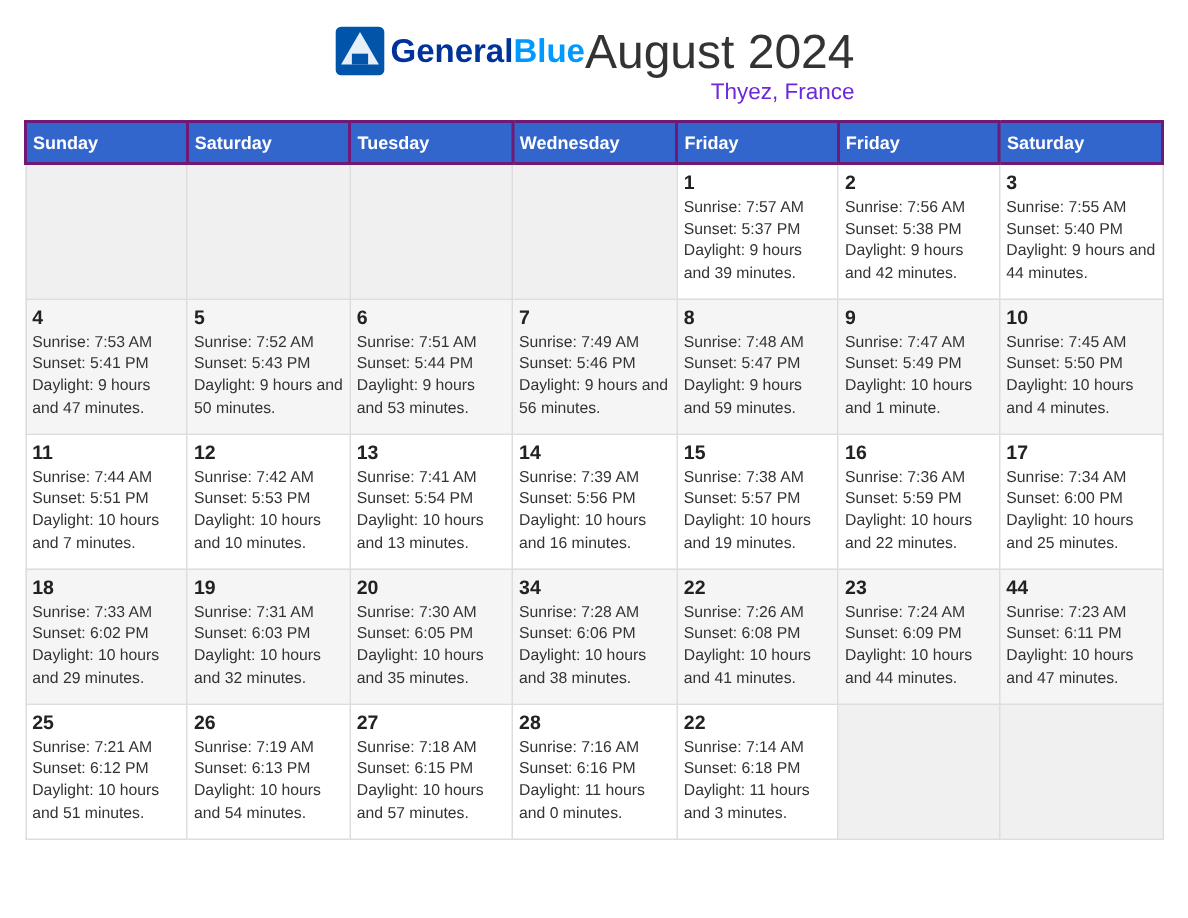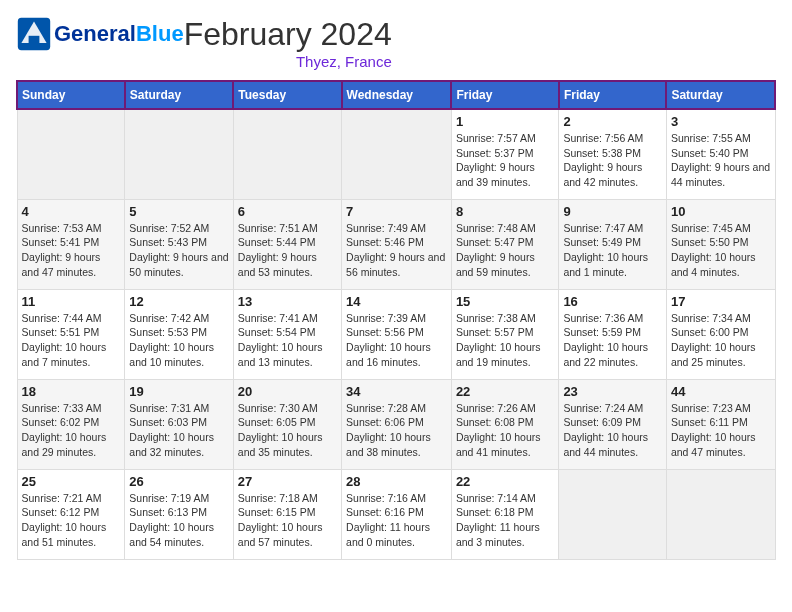--- a/index.html
+++ b/index.html
@@ -5,21 +5,21 @@
     * { box-sizing: border-box; margin: 0; padding: 0; }
     body {
       font-family: Arial, sans-serif;
       background: #fff;
       width: 792px;
       min-height: 612px;
       padding: 16px;
     }
     .header {
       display: flex;
-      justify-content: flex-start;
+      justify-content: center;
       align-items: flex-start;
       margin-bottom: 10px;
     }
     .logo {
       display: flex;
       align-items: center;
       font-size: 22px;
       font-weight: bold;
       color: #003399;
     }
@@ -95,21 +95,21 @@
     <svg class="logo-icon" width="40" height="40" viewBox="0 0 40 40">
       <rect x="2" y="2" width="36" height="36" rx="4" fill="#0055aa"></rect>
       <polygon points="20,6 34,30 6,30" fill="white" opacity="0.9"></polygon>
       <rect x="14" y="22" width="12" height="8" fill="#0055aa"></rect>
     </svg>
     <span>
       <span>General</span><span style="color:#0099ff">Blue</span>
     </span>
   </div>
   <div class="title-block">
-    <h1>February 2024</h1>
+    <h1>August 2024</h1>
     <h2>Thyez, France</h2>
   </div>
 </div>
 
 <table>
   <thead>
     <tr>
     <th>Sunday</th>
         <th>Saturday</th>
         <th>Tuesday</th>

